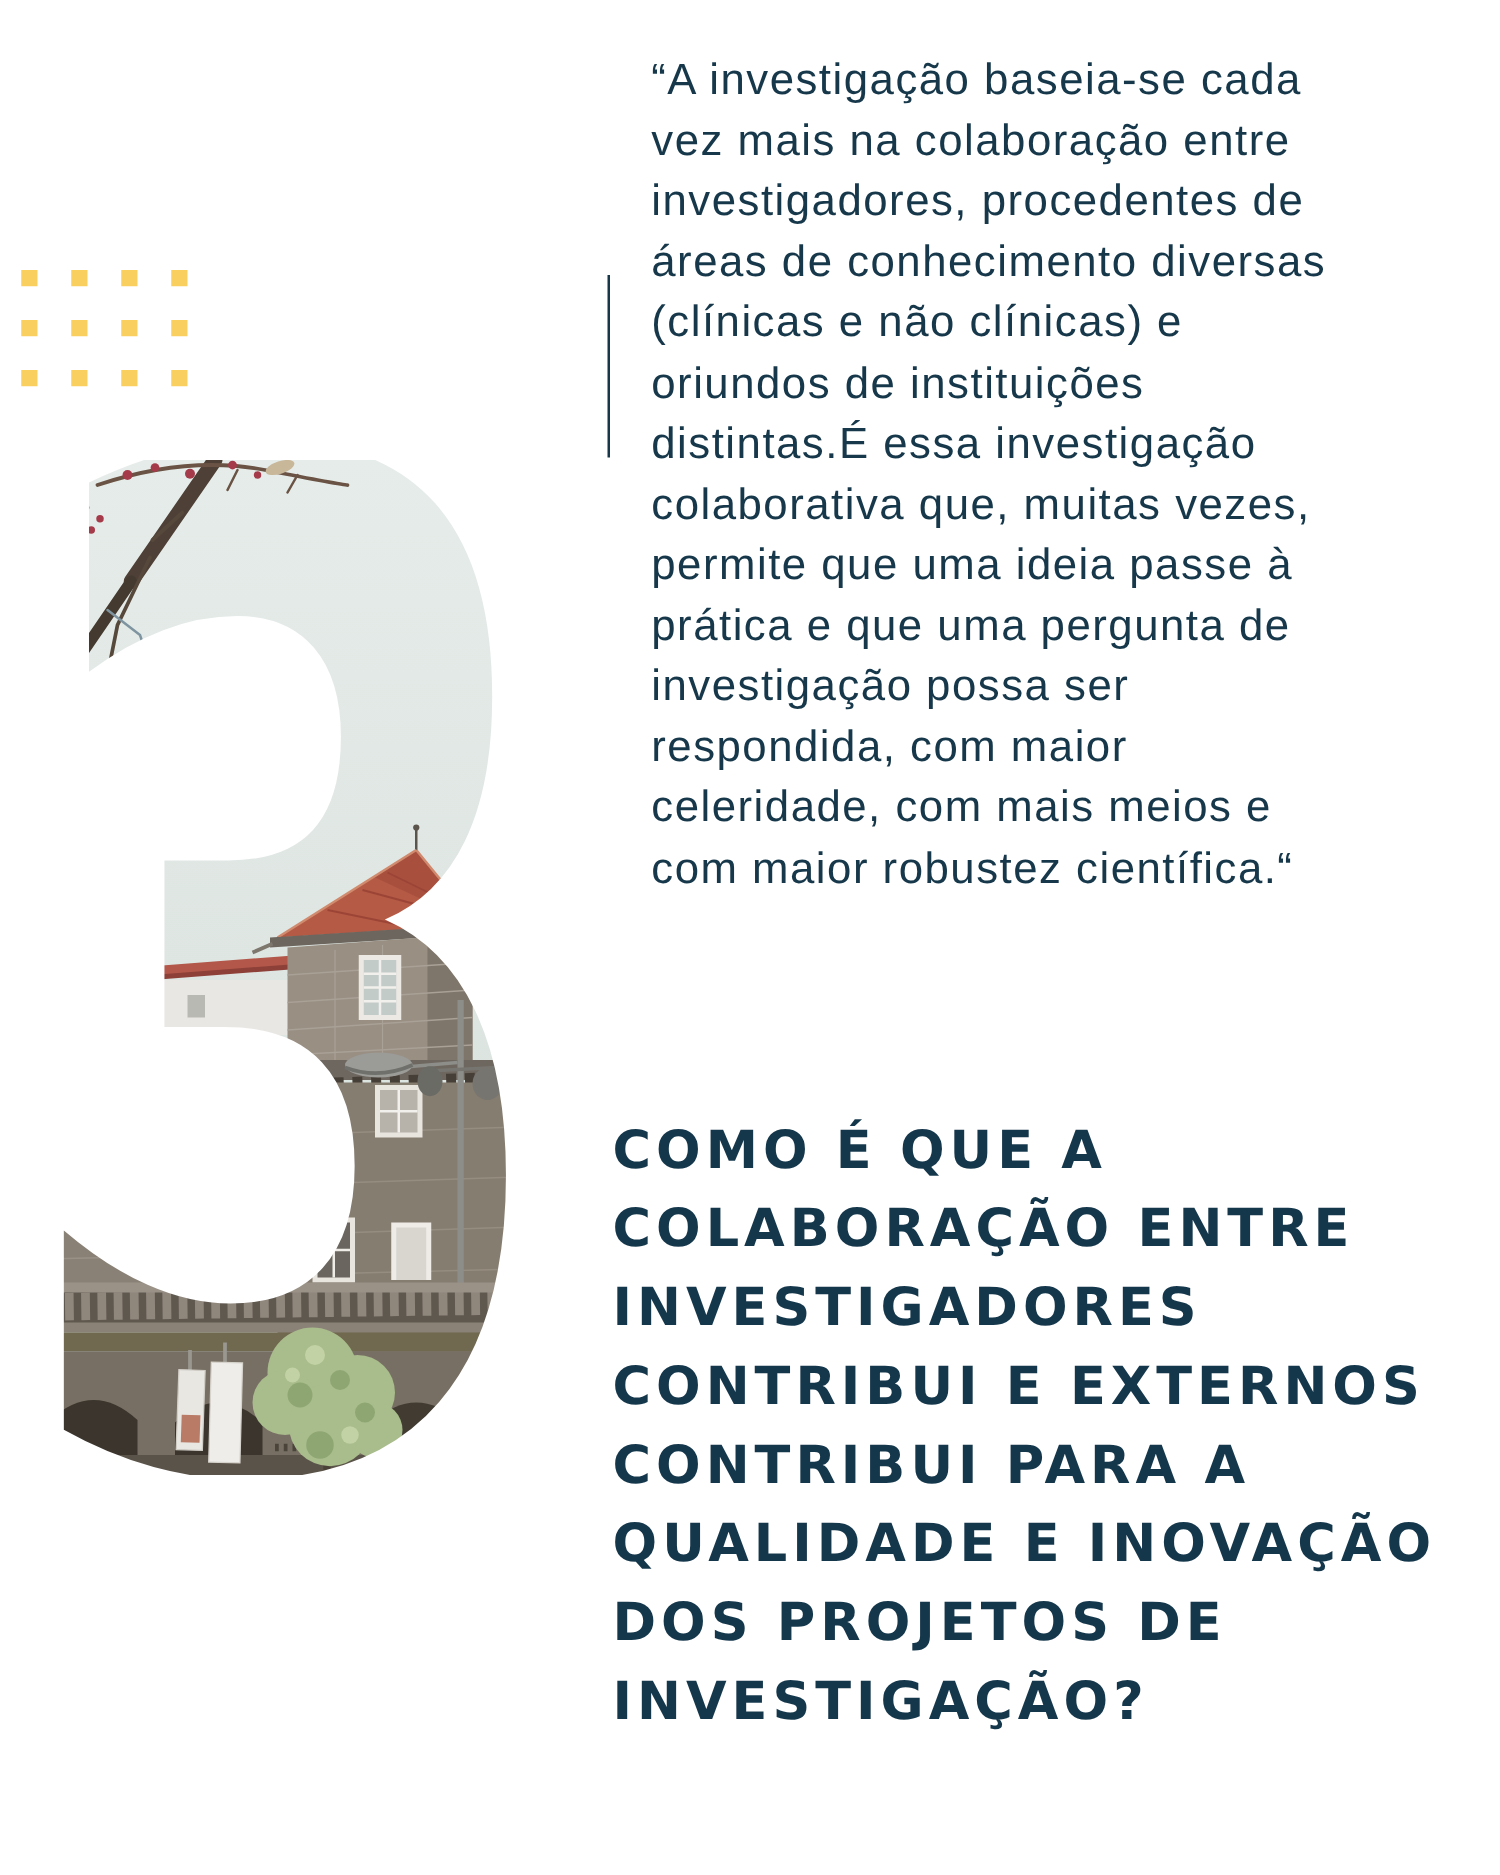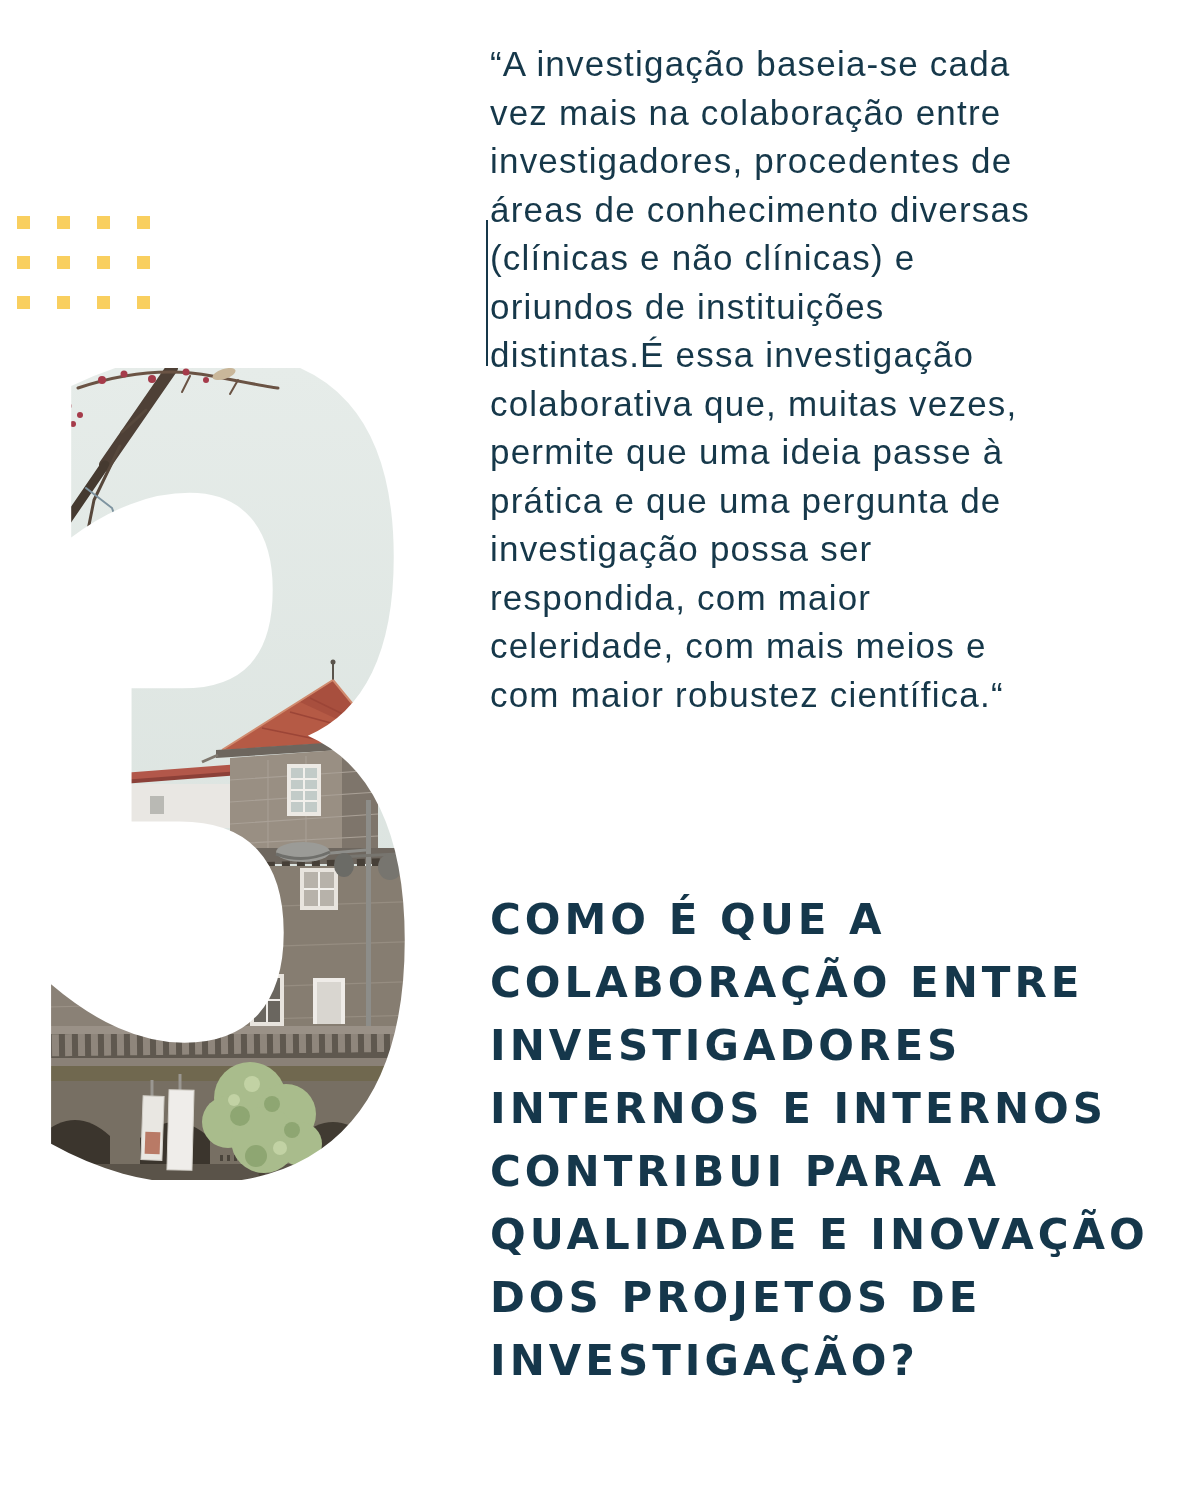--- a/index.html
+++ b/index.html
@@ -14,21 +14,21 @@
     column-gap:27px;row-gap:27px;
   }
   .dots i{display:block;width:13px;height:13px;background:#F9CF5F;}
   
   .numeral-wrap{position:absolute;left:0;top:368px;width:462px;height:812px;}
   
   .quote-line{
     position:absolute;left:486px;top:220px;width:2px;height:146px;background:#16384A;
   }
   .quote{
-    position:absolute;left:490px;top:40px;width:680px;
+    position:absolute;left:521px;top:40px;width:680px;
     color:#16384A;font-size:35px;line-height:48.5px;letter-spacing:1.2px;
     white-space:pre-line;font-family:"Liberation Sans", sans-serif;
   }
   
   .heading{
     position:absolute;left:490px;top:888px;width:700px;
     color:#15374B;font-weight:bold;font-size:42px;line-height:63px;letter-spacing:4px;
     white-space:pre-line;font-family:"DejaVu Sans","Liberation Sans",sans-serif;
   }
 </style>
@@ -229,19 +229,19 @@
 permite que uma ideia passe à
 prática e que uma pergunta de
 investigação possa ser
 respondida, com maior
 celeridade, com mais meios e
 com maior robustez científica.“</div>
 
   <div class="heading">COMO É QUE A
 COLABORAÇÃO ENTRE
 INVESTIGADORES
-INTERNOS E INTERNOS
+CONTRIBUI E EXTERNOS
 CONTRIBUI PARA A
 QUALIDADE E INOVAÇÃO
 DOS PROJETOS DE
 INVESTIGAÇÃO?</div>
 
 </div>
 
 </body></html>

